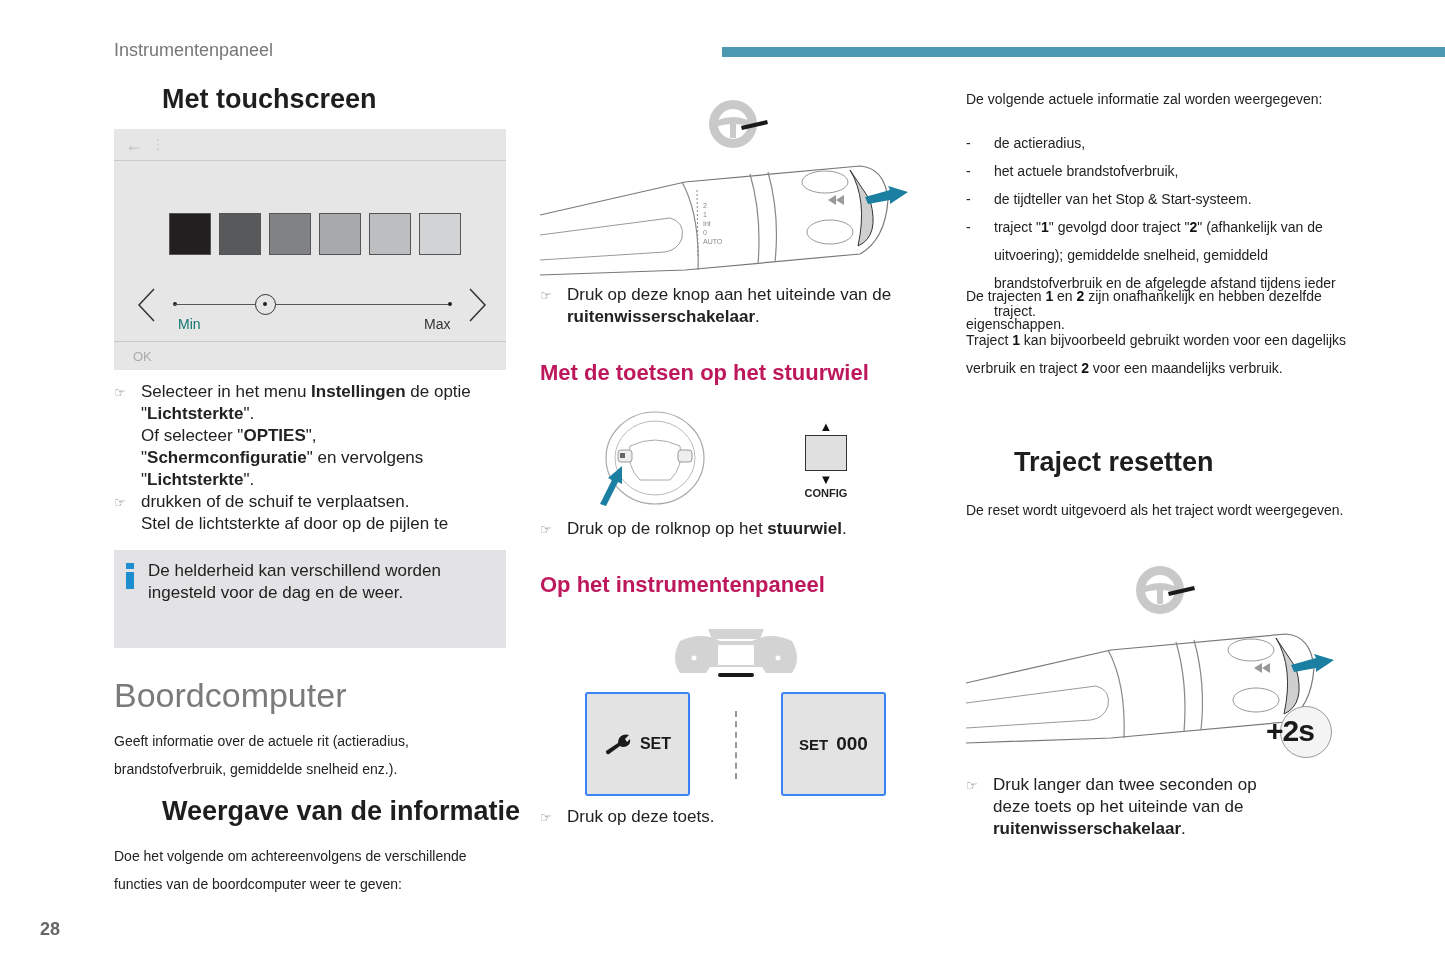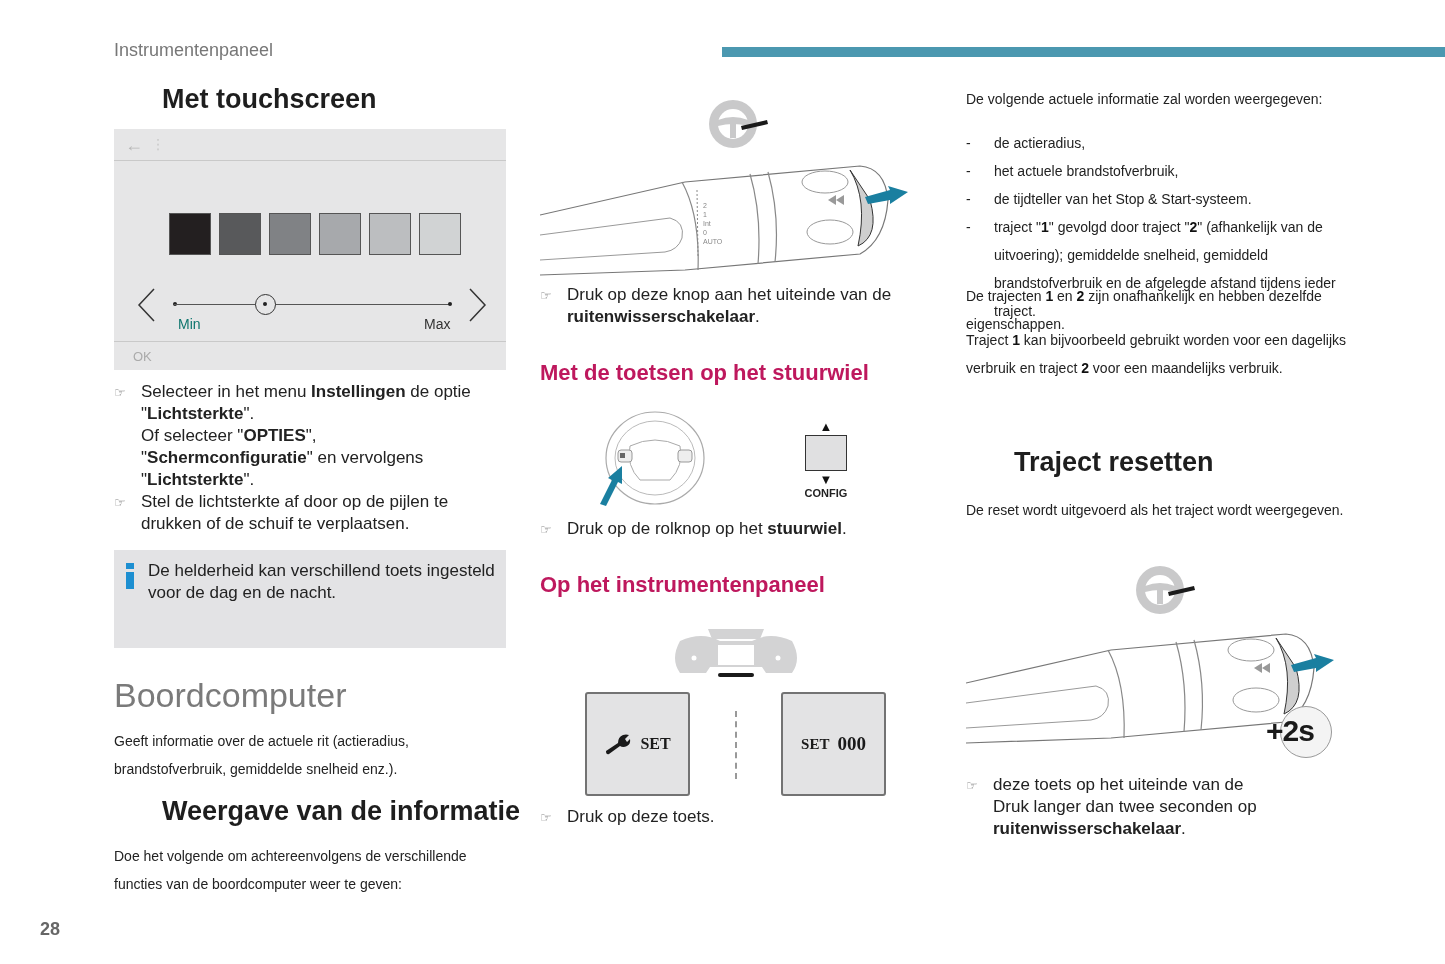--- a/index.html
+++ b/index.html
@@ -37,21 +37,21 @@
   .lbl-max { position: absolute; left: 310px; top: 187px; font-size: 14px; color: #333; }
   .screen .bottombar { position: absolute; left: 0; top: 212px; width: 100%; height: 1px; background: #c9c9c9; }
   .ok { position: absolute; left: 19px; top: 220px; font-size: 13px; color: #aaa; }
 
   .infobox { left: 114px; top: 550px; width: 392px; height: 98px; background: #e3e3e5; }
   .info-icon { position: absolute; left: 12px; top: 13px; width: 8px; height: 26px; }
   .info-icon .dot { position: absolute; left: 0; top: 0; width: 8px; height: 6px; background: #1d8fd1; }
   .info-icon .bar { position: absolute; left: 0; top: 9px; width: 8px; height: 17px; background: #1d8fd1; }
   .info-text { position: absolute; left: 34px; top: 10px; width: 350px; font-size: 17px; line-height: 22px; color: #222; }
 
-  .btnbox { width: 105px; height: 104px; background: #e3e3e4; border: 2px solid #737373; border-radius: 3px; display: flex; align-items: center; justify-content: center; font-weight: bold; font-size: 16px; color: #1a1a1a; gap: 8px; font-family: Liberation Serif, serif; }
+  .btnbox { width: 105px; height: 104px; background: #e3e3e4; border: 2px solid #3b82f6; border-radius: 3px; display: flex; align-items: center; justify-content: center; font-weight: bold; font-size: 16px; color: #1a1a1a; gap: 8px; }
   .page-num { left: 40px; top: 919px; font-size: 18px; font-weight: bold; color: #666; }
 </style>
 </head>
 <body>
 
 <div class="abs section-label">Instrumentenpaneel</div>
 <div class="abs top-rule"></div>
 
 <div class="abs h2" style="left:114px; top:84px;">Met touchscreen</div>
 
@@ -88,31 +88,31 @@
     <div class="bullet">
       <span class="hand">☞</span>
       <div><span>Selecteer in het menu </span><b>Instellingen</b><span> de optie</span></div>
       <div><span>"</span><b>Lichtsterkte</b><span>".</span></div>
       <div><span>Of selecteer "</span><b>OPTIES</b><span>",</span></div>
       <div><span>"</span><b>Schermconfiguratie</b><span>" en vervolgens</span></div>
       <div><span>"</span><b>Lichtsterkte</b><span>".</span></div>
     </div>
     <div class="bullet">
       <span class="hand">☞</span>
+      <div><span>drukken of de schuif te verplaatsen.</span></div>
       <div><span>Stel de lichtsterkte af door op de pijlen te</span></div>
-      <div><span>drukken of de schuif te verplaatsen.</span></div>
     </div>
   </div>
 
 <div class="abs infobox">
   <div class="info-icon">
       <div class="dot"></div>
       <div class="bar"></div>
     </div>
-  <div class="info-text">De helderheid kan verschillend toets ingesteld voor de dag en de nacht.</div>
+  <div class="info-text">De helderheid kan verschillend worden ingesteld voor de dag en de weer.</div>
 </div>
 
 <div class="abs h1-light" style="left:114px; top:676px;">Boordcomputer</div>
 <div class="abs para" style="left:114px; top:727px; width:400px;">Geeft informatie over de actuele rit (actieradius, brandstofverbruik, gemiddelde snelheid enz.).</div>
 
 <div class="abs h2" style="left:114px; top:796px;">Weergave van de informatie</div>
 <div class="abs para" style="left:114px; top:842px; width:380px;">Doe het volgende om achtereenvolgens de verschillende functies van de boordcomputer weer te geven:</div>
 
 <div class="abs page-num">28</div>
 
@@ -246,17 +246,17 @@
 </svg>
 
 <div class="abs" style="left:1266px; top:706px; width:66px; height:54px;">
   <div style="position:absolute; left:14px; top:0; width:52px; height:52px; border:1.5px solid #999; border-radius:50%; background:#f4f4f4;"></div>
   <div style="position:absolute; left:0; top:8px; font-size:30px; font-weight:bold; color:#1a1a1a; letter-spacing:-1px;">+2s</div>
 </div>
 
 <div class="abs" style="left:966px; top:774px; width:400px;" id="right-step4">
     <div class="bullet">
       <span class="hand">☞</span>
+      <div><span>Druk langer dan twee seconden op</span></div>
       <div><span>deze toets op het uiteinde van de</span></div>
-      <div><span>Druk langer dan twee seconden op</span></div>
       <div><b>ruitenwisserschakelaar</b><span>.</span></div>
     </div>
   </div>
 
 </body></html>

